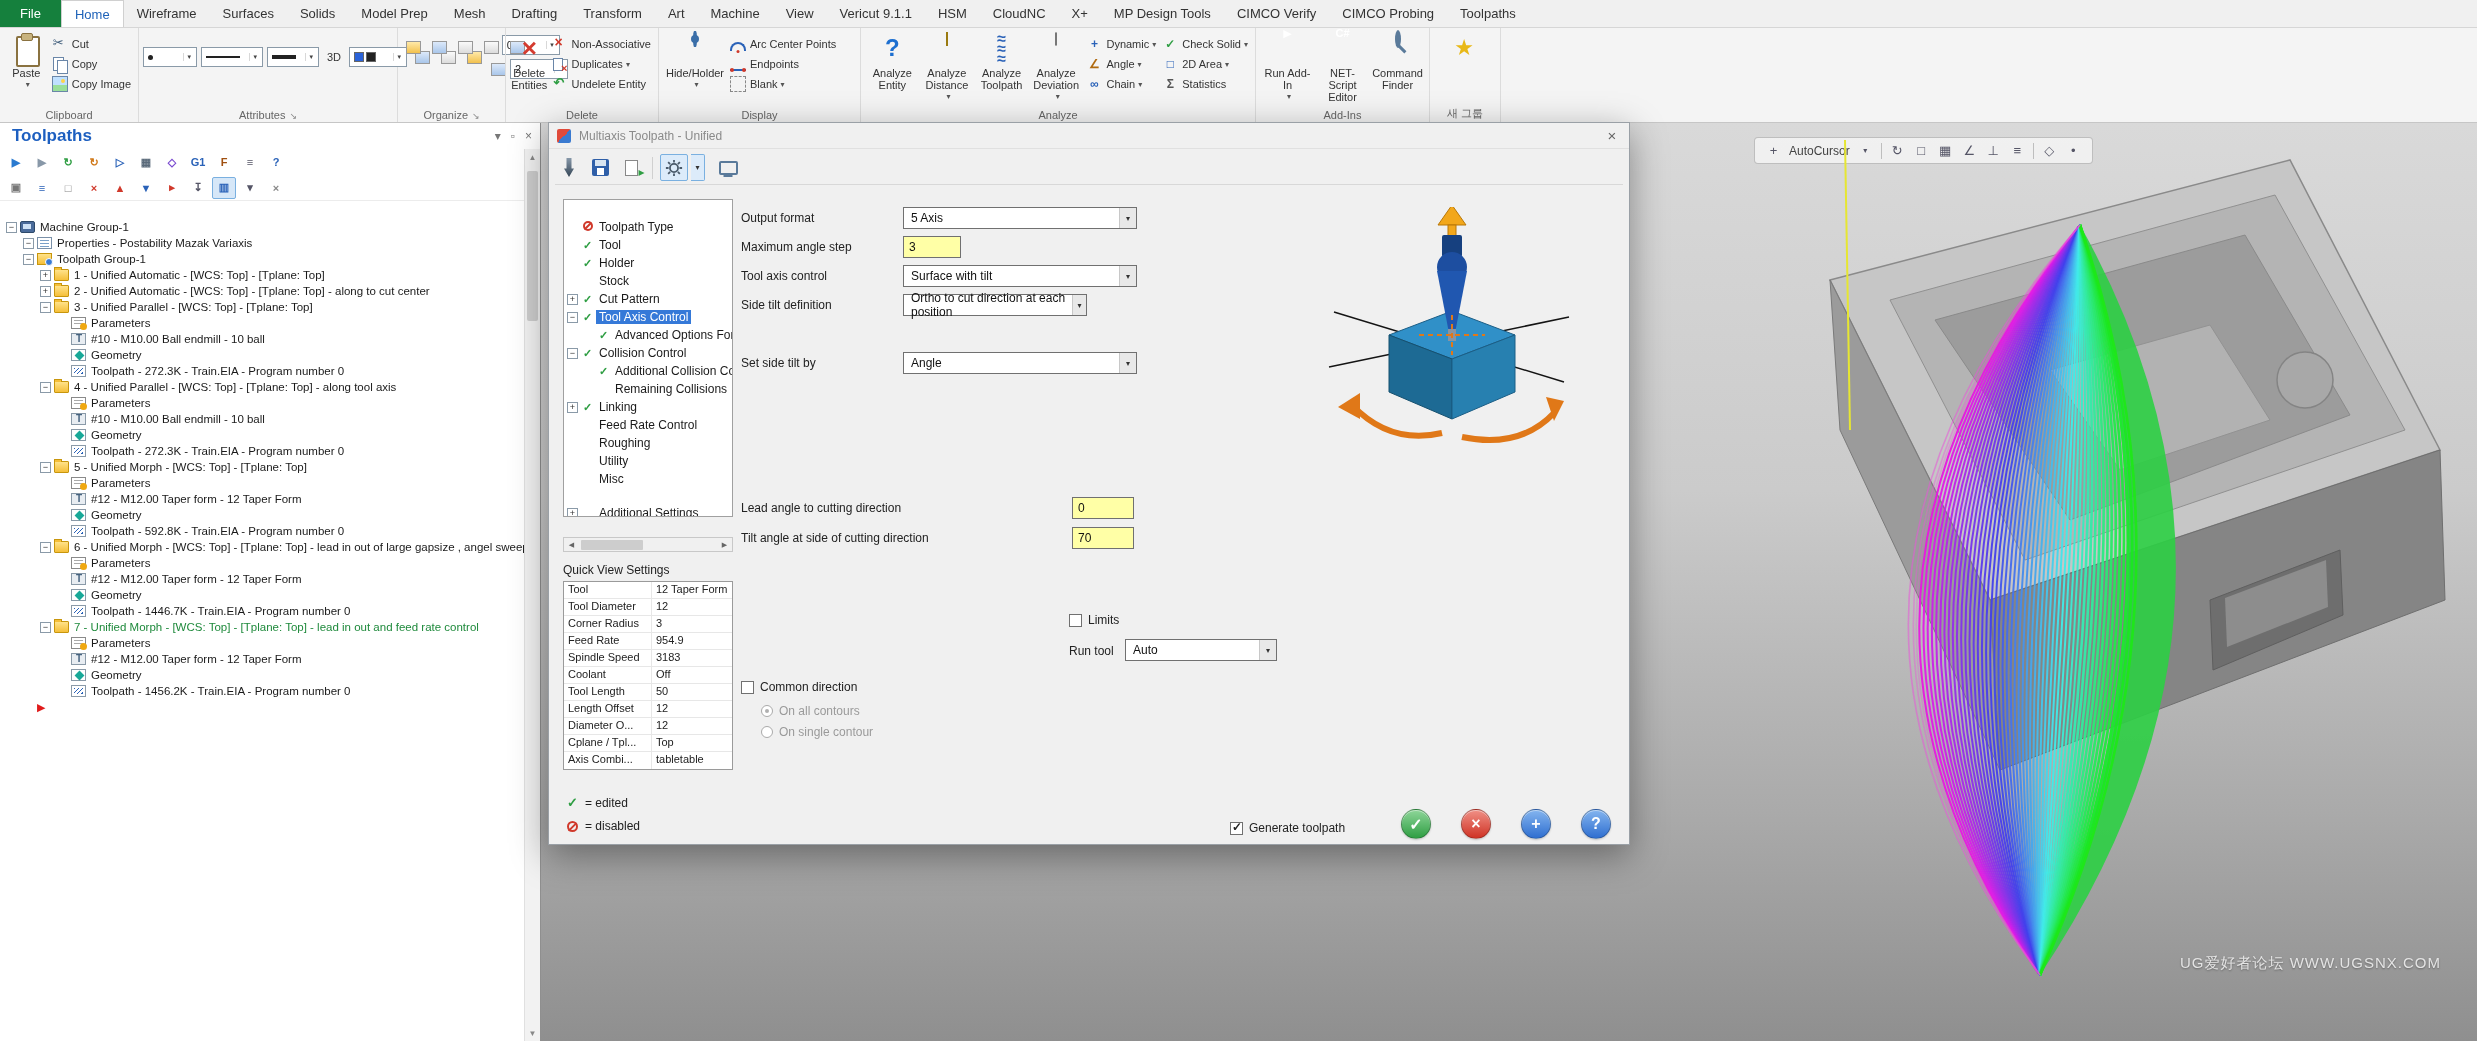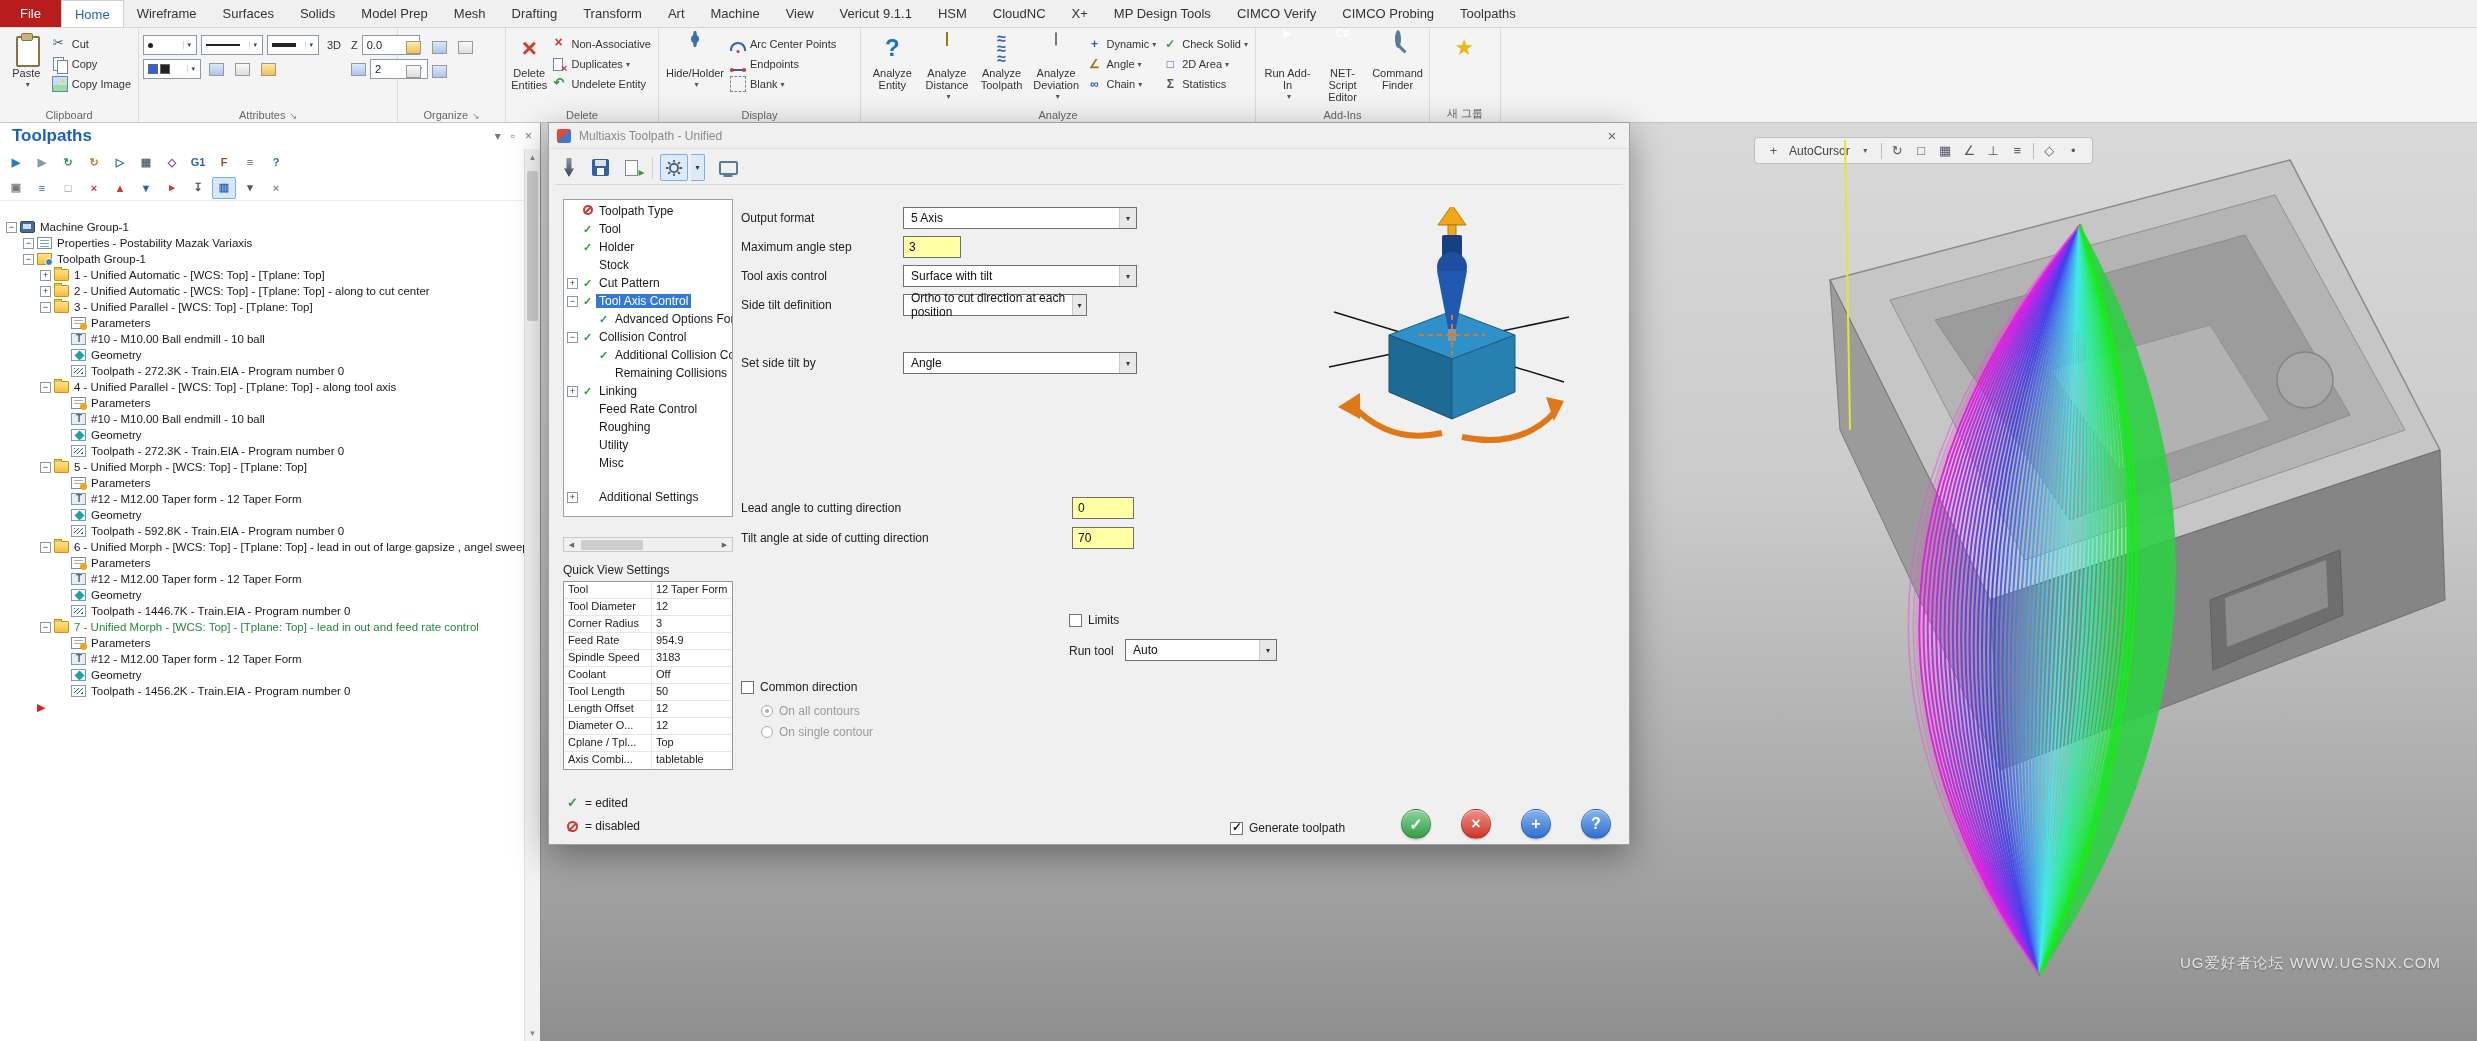--- a/index.html
+++ b/index.html
@@ -1,21 +1,21 @@
 <!DOCTYPE html>
 <html><head>
 <meta charset="utf-8">
 <style>
   * { margin:0; padding:0; box-sizing:border-box; }
   html,body { width:2477px; height:1041px; overflow:hidden; background:#777; }
   #root { position:relative; width:2477px; height:1041px; font-family:"Liberation Sans",sans-serif; background:#b0b0b0; overflow:hidden; }
 
   
   .menubar { position:absolute; left:0; top:0; width:100%; height:28px; background:#f0f0f0; border-bottom:1px solid #d6d6d6; display:flex; align-items:stretch; z-index:30; }
-  .file-tab { background:#b91c1c; color:#fff; padding:0 20px; display:flex; align-items:center; font-size:13px; cursor:default; }
+  .file-tab { background:#15803d; color:#fff; padding:0 20px; display:flex; align-items:center; font-size:13px; cursor:default; }
   #menu-tabs { display:flex; }
   .tab { padding:0 13px; display:flex; align-items:center; font-size:13px; color:#333; cursor:default; }
   .tab.active { background:#ffffff; color:#1e62b8; border:1px solid #d0d0d0; border-bottom:none; }
 
   
   .ribbon { position:absolute; left:0; top:28px; width:100%; height:95px; background:#f4f4f4; border-bottom:1px solid #c6c6c6; display:flex; z-index:29; }
   .rgroup { position:relative; border-right:1px solid #dcdcdc; padding:3px 4px 16px 4px; flex:none; }
   .rgroup-label { position:absolute; bottom:1px; left:0; right:0; text-align:center; font-size:11px; color:#666; white-space:nowrap; }
   .launcher { font-size:9px; color:#888; margin-left:4px; }
   .rg-content { display:flex; height:100%; }
@@ -58,21 +58,21 @@
   .s-arc::after { content:""; position:absolute; left:50%; bottom:-2px; width:3px; height:3px; background:#d0392b; border-radius:50%; transform:translateX(-50%); }
   .s-endpoints { border-bottom:2px solid #2a62b8; height:10px !important; margin-top:3px; }
   .s-endpoints::before { content:""; position:absolute; left:0; bottom:-3px; width:4px; height:4px; background:#d0392b; border-radius:50%; }
   .s-endpoints::after { content:""; position:absolute; right:0; bottom:-3px; width:4px; height:4px; background:#d0392b; border-radius:50%; }
   .s-blank { border:1.5px dashed #888; }
   .s-glyph { display:flex; align-items:center; justify-content:center; font-size:12px; font-weight:bold; }
 
   .combo { display:inline-flex; align-items:center; background:#fff; border:1px solid #8a9aa8; height:20px; font-size:11px; color:#222; padding:0 2px 0 4px; }
   .combo .arr { margin-left:auto; font-size:7px; color:#444; padding:0 3px; border-left:1px solid #d8d8d8; }
   .attr-grid { display:flex; }
-  .attr-left { display:flex; flex-direction:column; gap:4px; padding-top:4px; }
+  .attr-left { display:flex; flex-direction:row; gap:4px; padding-top:4px; }
   .attr-right { display:flex; flex-direction:column; gap:4px; padding-top:4px; margin-left:6px; }
   .attr-row { display:flex; align-items:center; gap:4px; }
   .pt-dot { width:5px; height:5px; background:#222; border-radius:50%; margin-right:8px; }
   .line-solid { width:34px; height:2px; background:#222; margin-right:4px; }
   .line-thick { width:24px; height:4px; background:#222; margin-right:4px; }
   .swatch { width:10px; height:10px; border:1px solid #666; margin-right:2px; }
   .sw-blue { background:#2a62d8; } .sw-dark { background:#222; }
   .rtool { height:20px; min-width:22px; border:1px solid transparent; display:inline-flex; align-items:center; justify-content:center; font-size:11px; color:#333; }
   .zlab { font-size:11px; color:#333; }
   .mini { width:15px; height:13px; border:1px solid #999; background:linear-gradient(#fafafa,#dcdcdc); display:inline-block; }
@@ -138,21 +138,21 @@
   .dtb-sep { width:1px; height:22px; background:#d0d0d0; margin:0 4px; }
   .i-tool { width:10px; height:19px; background:linear-gradient(#8899aa,#334455); clip-path:polygon(25% 0,75% 0,75% 55%,100% 55%,50% 100%,0 55%,25% 55%); }
   .i-save { width:17px; height:17px; background:#2f5fa8; position:relative; border-radius:2px; }
   .i-save::before { content:""; position:absolute; top:1px; left:3px; right:3px; height:6px; background:#d8e4f0; }
   .i-save::after { content:""; position:absolute; bottom:1px; left:5px; width:7px; height:7px; background:#fff; }
   .i-export { width:13px; height:16px; background:#fff; border:1px solid #888; position:relative; }
   .i-export::after { content:"▸"; color:#2f9e43; position:absolute; right:-8px; bottom:-4px; font-size:12px; }
   .i-screen { width:19px; height:14px; border:2px solid #5a7a9a; border-radius:2px; position:relative; }
   .i-screen::after { content:""; position:absolute; left:50%; bottom:-4px; transform:translateX(-50%); width:9px; height:2px; background:#5a7a9a; }
 
-  .dlg-tree { position:absolute; left:14px; top:76px; width:170px; height:318px; background:#fff; border:1px solid #a0a0a0; overflow:hidden; padding-top:2px; }
+  .dlg-tree { position:absolute; left:14px; top:76px; width:170px; height:318px; background:#fff; border:1px solid #a0a0a0; overflow:hidden; padding-top:18px; }
   .dtrow { display:flex; align-items:center; height:18px; font-size:12px; color:#1a1a1a; white-space:nowrap; overflow:hidden; padding-left:3px; }
   .dtrow .lbl { padding:0 3px; }
   .dtrow .lbl.sel { background:#3579d8; color:#fff; }
   .st { width:13px; flex:none; margin-right:2px; text-align:center; }
   .st-chk { color:#2f9e43; font-weight:bold; font-size:11px; }
   .st-dis { position:relative; width:10px; height:10px; border:2px solid #d0392b; border-radius:50%; display:inline-block; }
   .st-dis::after { content:""; position:absolute; left:-2px; top:2px; width:10px; height:2px; background:#d0392b; transform:rotate(-45deg); }
   .hscroll { position:absolute; left:14px; top:414px; width:170px; height:15px; background:#f0f0f0; border:1px solid #c8c8c8; display:flex; align-items:center; font-size:7px; color:#666; }
   .hscroll .ha { width:15px; text-align:center; }
   .hthumb { width:62px; height:10px; background:#cdcdcd; margin-left:2px; border-radius:1px; }

